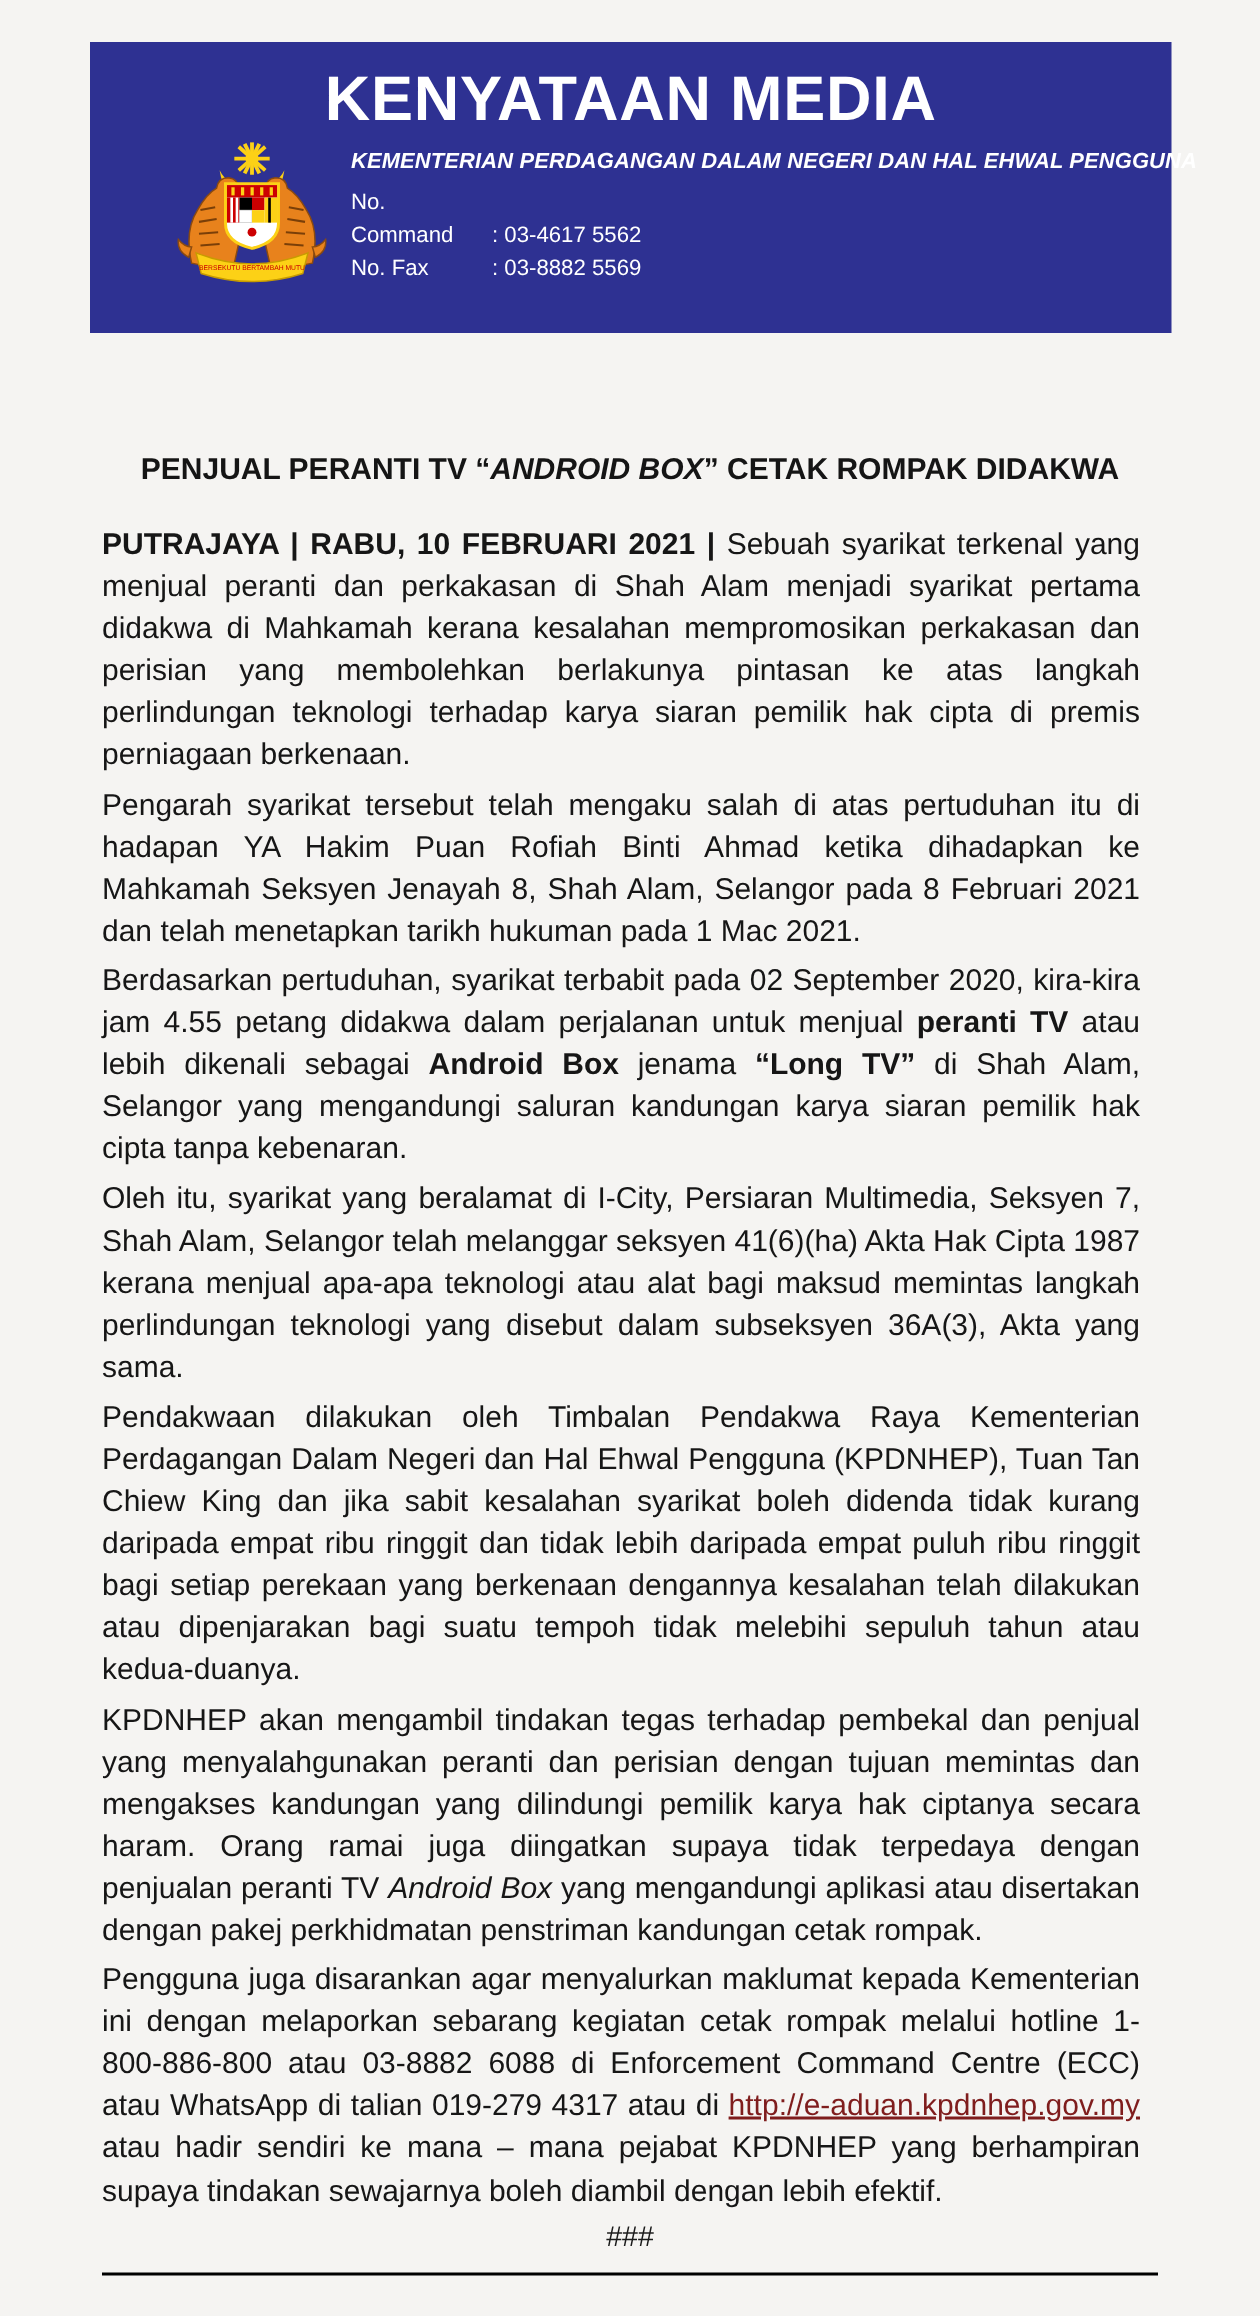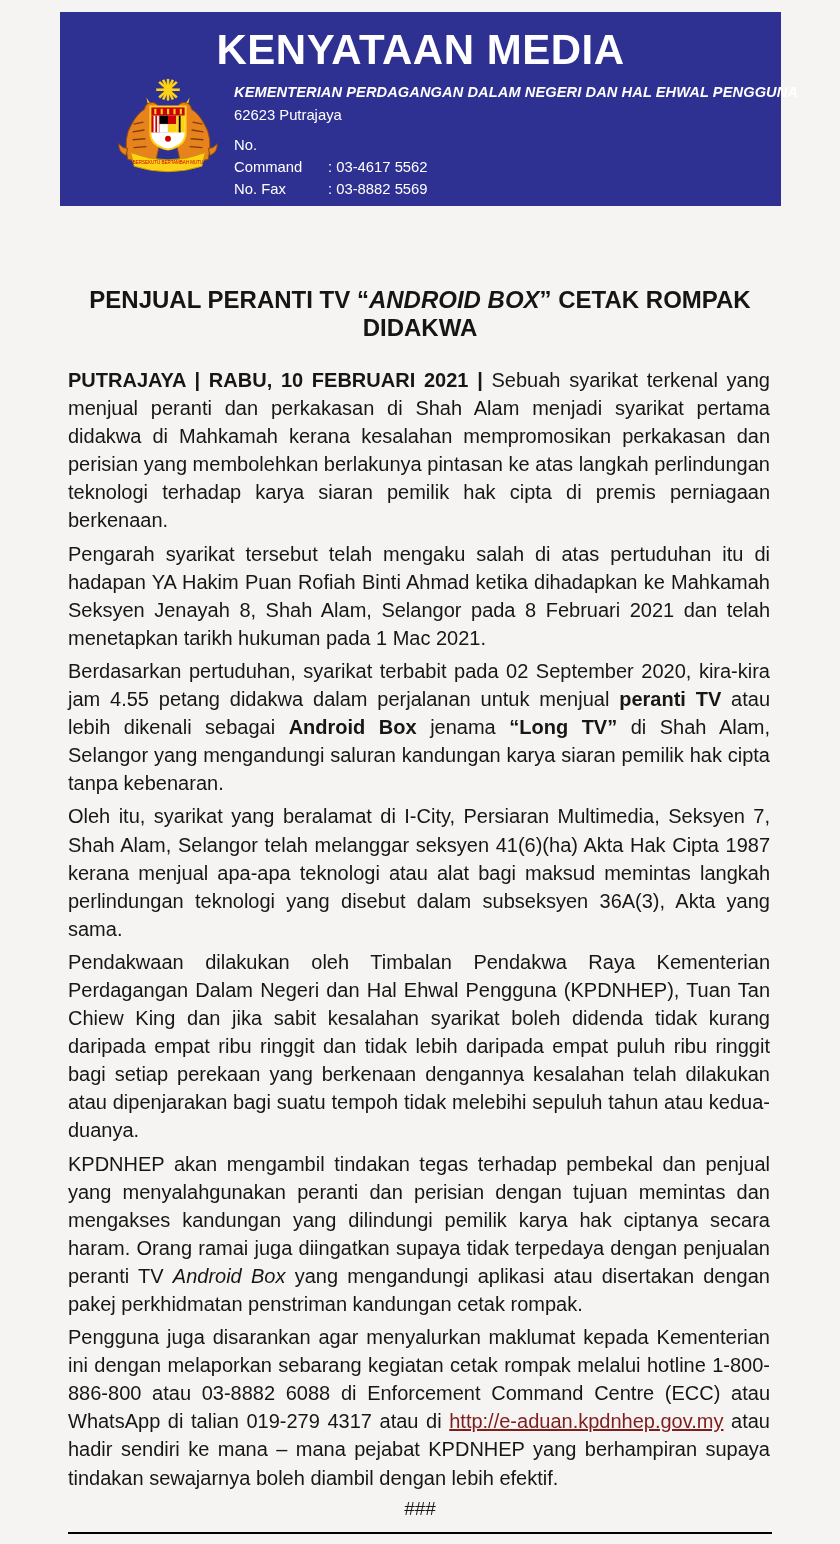--- a/index.html
+++ b/index.html
@@ -5,41 +5,41 @@
   * { box-sizing: border-box; }
   html, body { margin: 0; padding: 0; background: #f5f4f2; }
   .page {
     width: 840px; height: 1544px; overflow: hidden;
     background: #f5f4f2; color: #151515;
     font-family: "Liberation Sans", sans-serif;
     position: relative;
   }
   
   .banner {
-    margin: 12px 59px 0 60px; height: 194px;
+    margin: 28px 59px 0 60px; height: 194px;
     background: #2e3192; color: #ffffff;
   }
   .banner-title {
     text-align: center; font-weight: 700; font-size: 42px;
     letter-spacing: 0.5px; padding-top: 17px; line-height: 1;
   }
   .banner-row { display: flex; align-items: flex-start; padding: 3px 14px 0 54px; }
   .coat { width: 108px; height: 104px; flex: none; margin-top: 2px; }
   .banner-info { margin-left: 12px; padding-top: 10px; }
   .ministry-name { font-size: 14.6px; font-weight: 700; letter-spacing: 0.1px; margin-bottom: 5px; white-space: nowrap; font-style: italic; }
   .addr { font-size: 14.8px; line-height: 21px; font-weight: 400; }
   .contact-rows { margin-top: 8px; font-size: 14.8px; line-height: 22px; }
   .contact-label { display: inline-block; width: 94px; }
   
   .content { margin: 0 68px; }
-  .doc-title { margin-top: 80px; text-align: center; font-size: 24px; font-weight: 700; }
+  .doc-title { margin-top: 80px; text-align: center; font-size: 20px; font-weight: 700; }
   .body-paragraphs { margin-top: 24px; }
   p.para {
     font-size: 20px; line-height: 28.1px; text-align: justify;
-    margin: 0 2px 5px 0; color: #161616;
+    margin: 0 12px 5px 0; color: #161616;
   }
   .r-bold { font-weight: 700; }
   .r-bolditalic { font-weight: 700; font-style: italic; }
   .r-italic { font-style: italic; }
   a.r-link, a.email-link { color: #7f1d1d; text-decoration: underline; }
   .separator { text-align: center; font-size: 19px; margin-top: 6px; color: #1a1a1a; }
   
   .sig-line { border-bottom: 2.5px solid #000; margin-top: 12px; }
   .footer-name { margin-top: 14px; font-size: 19.5px; font-weight: 700; }
 </style>
@@ -107,21 +107,20 @@
         <rect x="55" y="48" width="8.5" height="8.5" fill="#fcd116"></rect>
         <rect x="63.5" y="39.5" width="8.5" height="17" fill="#fcd116"></rect>
         <rect x="66" y="39.5" width="1.8" height="17" fill="#000000"></rect>
         <circle cx="55" cy="63" r="3" fill="#cc0001"></circle>
 
         <path d="M17,77 q38,15 76,0 l-3.5,14 q-34.5,11 -69,0 z" fill="#fcd116" stroke="#c79b00" stroke-width="1"></path>
         <text x="55" y="89" text-anchor="middle" font-size="4.6" fill="#cc0001" font-family="Liberation Sans, sans-serif">BERSEKUTU BERTAMBAH MUTU</text>
       </svg>
       <div class="banner-info">
         <div class="ministry-name">KEMENTERIAN PERDAGANGAN DALAM NEGERI DAN HAL EHWAL PENGGUNA</div>
-        <div class="addr">62623 Putrajaya</div>
         <div class="contact-rows">
           <div><span class="contact-label">No. Command</span><span>: 03-4617 5562</span></div>
           <div><span class="contact-label">No. Fax</span><span>: 03-8882 5569</span></div>
         </div>
       </div>
     </div>
   </div>
 
   <div class="content">
     <div class="doc-title"><span class="r-bold">PENJUAL PERANTI TV “</span><span class="r-bolditalic">ANDROID BOX</span><span class="r-bold">” CETAK ROMPAK DIDAKWA</span></div>

